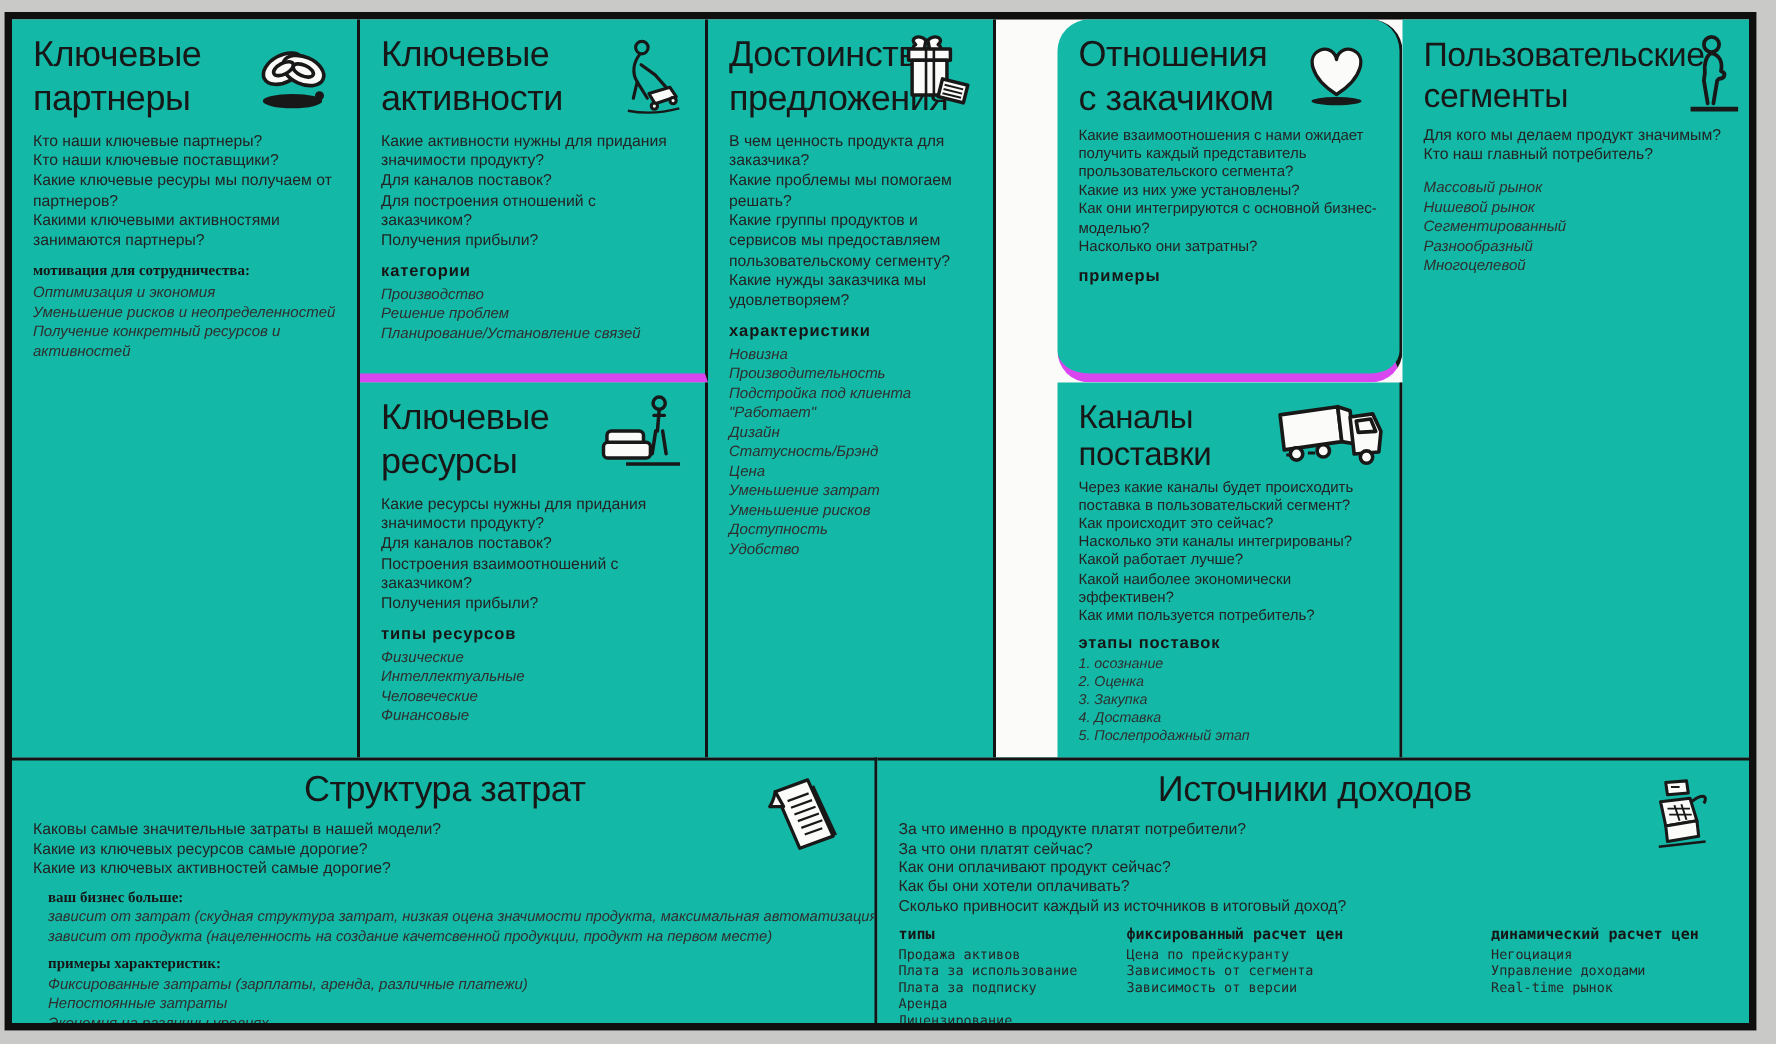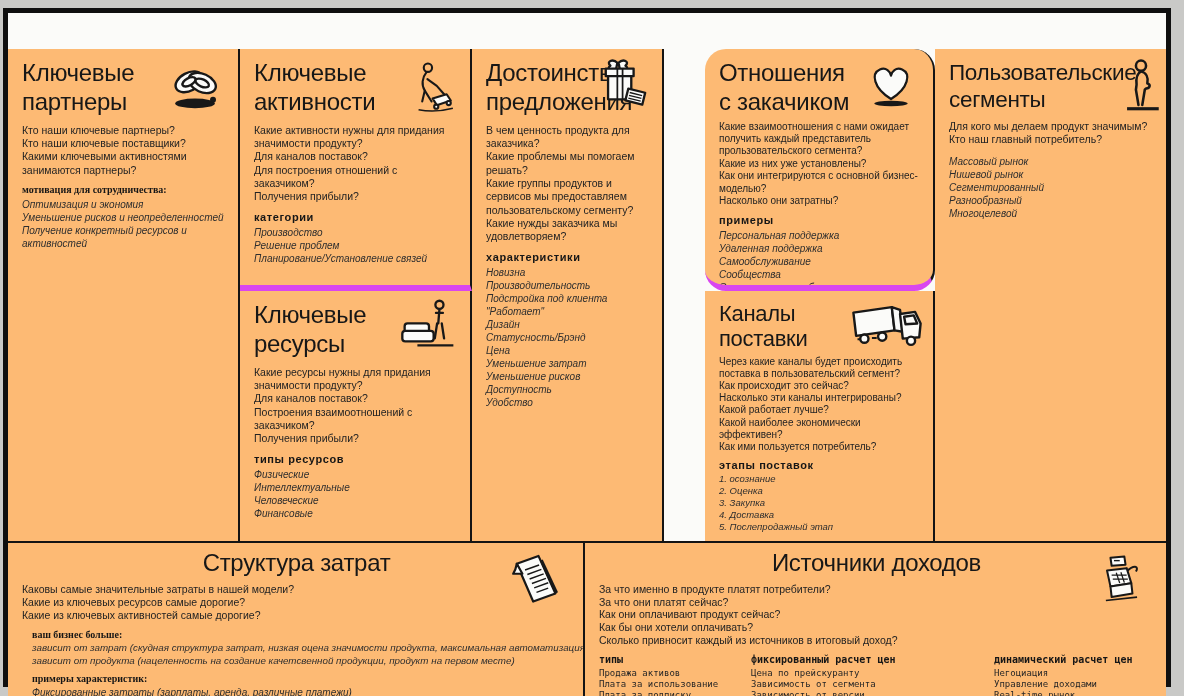--- a/index.html
+++ b/index.html
@@ -8,21 +8,21 @@
     background:#c9c9c7;
     font-family:"Liberation Sans",sans-serif;
     color:#1d1d1d;overflow:hidden;
   }
   .sheet{
     position:absolute;left:3px;top:8px;width:1168px;height:679px;
     background:#fbfbf9;border:5px solid #0f0f0f;box-sizing:border-box;
   }
   .cell{
     position:absolute;box-sizing:border-box;overflow:hidden;
-    padding:10px 12px 6px 14px;background:#fdba74;margin-top:36px;
+    padding:10px 12px 6px 14px;background:#14b8a6;
   }
   .br{border-right:2px solid #141414;}
   .bb{border-bottom:6px solid #d946ef;}
   .bt{border-top:2px solid #141414;}
   .section-title{
     margin:0 0 7px 0;font-size:24px;font-weight:400;line-height:1.2;
     letter-spacing:-0.3px;color:#171717;
   }
   .icon{position:absolute;line-height:0;}
   .q{font-size:10.5px;line-height:1.27;color:#232323;}
@@ -87,20 +87,21 @@
         <ellipse class="fw" cx="40" cy="38" rx="24" ry="15" transform="rotate(-28 40 38)"></ellipse>
         <ellipse class="fw" cx="62" cy="40" rx="24" ry="15" transform="rotate(24 62 40)"></ellipse>
         <ellipse class="fw" cx="40" cy="38" rx="12" ry="6" transform="rotate(-28 40 38)"></ellipse>
         <ellipse class="fw" cx="62" cy="40" rx="12" ry="6" transform="rotate(24 62 40)"></ellipse>
       </svg>
     </span>
     <h2 class="section-title">Ключевые партнеры</h2>
     <div class="questions">
         <div class="q">Кто наши ключевые партнеры?</div>
         <div class="q">Кто наши ключевые поставщики?</div>
+        <div class="q">Какие ключевые ресуры мы получаем от партнеров?</div>
         <div class="q">Какими ключевыми активностями занимаются партнеры?</div>
       </div>
     <div class="subhead subhead-mono">мотивация для сотрудничества:</div>
     <div class="examples">
         <div class="ex">Оптимизация и экономия</div>
         <div class="ex">Уменьшение рисков и неопределенностей</div>
         <div class="ex">Получение конкретный ресурсов и активностей</div>
       </div>
   </section>
 
@@ -210,27 +211,20 @@
       </svg>
     </span>
     <h2 class="section-title">Отношения с закачиком</h2>
     <div class="questions">
         <div class="q">Какие взаимоотношения с нами ожидает получить каждый представитель прользовательского сегмента?</div>
         <div class="q">Какие из них уже установлены?</div>
         <div class="q">Как они интегрируются с основной бизнес-моделью?</div>
         <div class="q">Насколько они затратны?</div>
       </div>
     <div class="subhead">примеры</div>
-    <div class="examples">
-        <div class="ex">Персональная поддержка</div>
-        <div class="ex">Удаленная поддержка</div>
-        <div class="ex">Самообслуживание</div>
-        <div class="ex">Сообщества</div>
-        <div class="ex">Совместная разработка</div>
-      </div>
   </section>
 
   <section class="cell cell-channels br">
     <span class="icon" style="right:8px;top:12px;">
       <svg viewBox="0 0 110 70" width="76" height="48">
         <g style="fill:#fbfbf9;stroke:#181818;stroke-width:3.5;stroke-linejoin:round;">
           <path d="M6 14 L62 6 L66 40 L10 48 Z"></path>
           <path d="M62 6 L74 10 L78 42 L66 40 Z"></path>
           <path d="M74 16 L96 13 L104 30 L102 50 L78 52 Z"></path>
           <path d="M80 20 L94 18 L99 30 L82 31 Z"></path>

